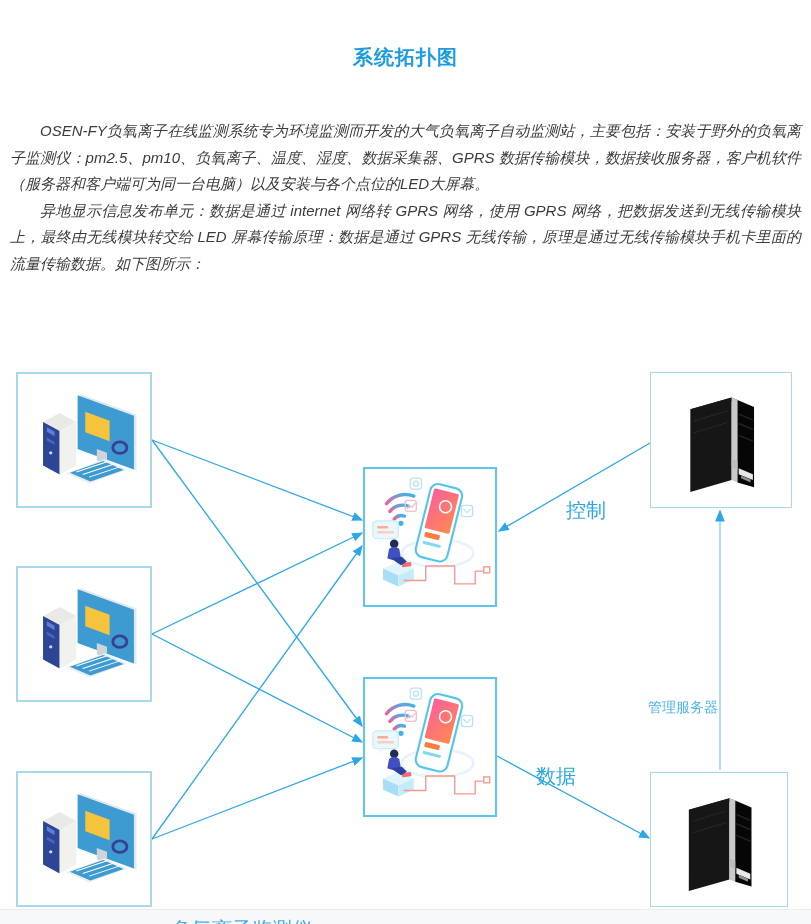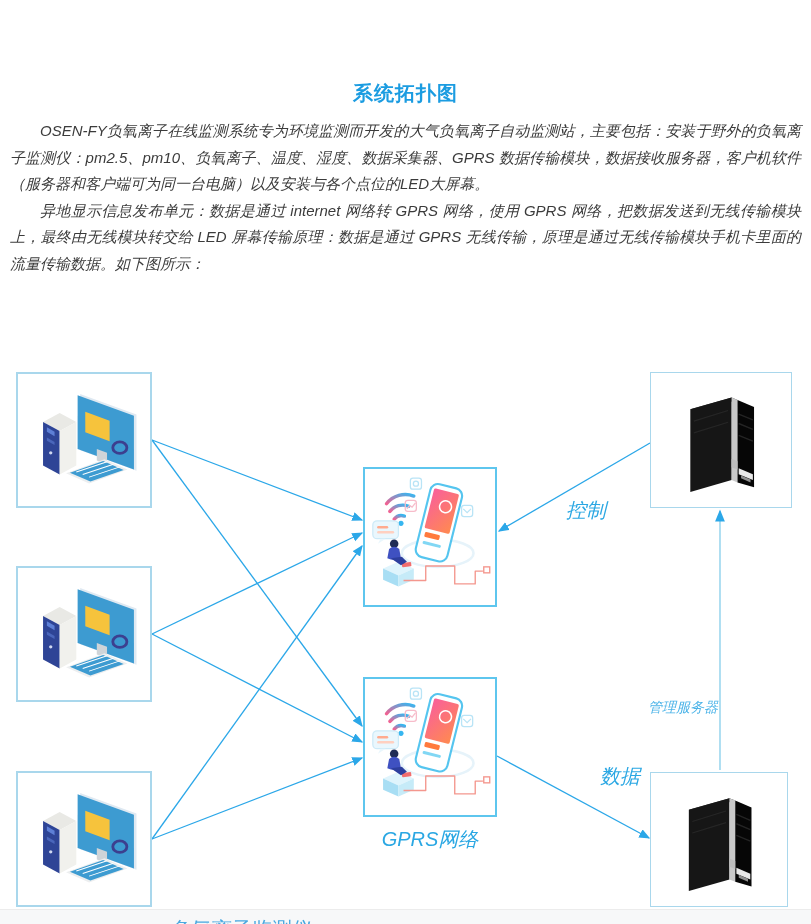--- a/index.html
+++ b/index.html
@@ -9,44 +9,44 @@
     --pale-border:#a9d7ec;
     --cyan-border:#5ec6ee;
     --text:#3b3b3b;
   }
   *{margin:0;padding:0;box-sizing:border-box;}
   html,body{width:811px;height:924px;overflow:hidden;background:#ffffff;
     font-family:"Liberation Sans","DejaVu Sans",sans-serif;}
   .page{position:relative;width:811px;height:924px;background:#fff;}
 
   .doc-title{position:absolute;top:44px;left:0;width:100%;text-align:center;
-    font-size:20px;font-weight:bold;color:var(--accent);letter-spacing:1px;margin-top:36px;}
+    font-size:20px;font-weight:bold;color:var(--accent);letter-spacing:1px;}
 
   .article{position:absolute;top:118px;left:10px;width:791px;
     font-size:15px;line-height:26.5px;color:var(--text);text-align:justify;}
   .article p{text-indent:2em;font-style:italic;}
 
   .diagram{position:absolute;top:368px;left:0;width:811px;height:542px;}
   .wires{position:absolute;top:0;left:0;width:811px;height:542px;}
 
   .node{position:absolute;background:#fff;display:flex;align-items:center;justify-content:center;}
   .node svg{display:block;}
   .pc-box{left:16px;width:136px;height:136px;border:2px solid var(--pale-border);}
   .pc-1{top:4px;} .pc-2{top:198px;} .pc-3{top:403px;}
   .net-box{left:363px;width:134px;height:140px;border:2px solid var(--cyan-border);}
   .net-sms{top:99px;} .net-gprs{top:309px;}
   .srv-box{border:1px solid var(--pale-border);}
   .srv-top{left:650px;top:4px;width:142px;height:136px;}
   .srv-bottom{left:650px;top:404px;width:138px;height:135px;}
 
-  .dlabel{position:absolute;color:var(--label-blue);font-style:italic;}
+  .dlabel{position:absolute;color:var(--label-blue);}
   .lbl-sms{left:363px;top:248px;width:134px;text-align:center;font-size:20px;}
   .lbl-gprs{left:363px;top:458px;width:134px;text-align:center;font-size:20px;}
   .lbl-control{left:566px;top:129px;font-size:20px;}
-  .lbl-data{left:600px;top:395px;font-size:20px;}
+  .lbl-data{left:536px;top:395px;font-size:20px;}
   .lbl-mgmt{left:622px;top:331px;width:96px;text-align:right;font-size:14px;color:#4db4e8;}
 
   .page-gap{position:absolute;top:909px;left:0;width:811px;height:15px;
     background:#f7f8f9;border-top:1px solid #ececec;overflow:hidden;}
   .partial-caption{position:absolute;left:172px;top:9px;font-size:20px;line-height:20px;
     color:#4aa8e0;white-space:nowrap;}
 </style>
 </head>
 <body>
 
@@ -185,21 +185,20 @@
       <svg width="118" height="118">
           <use href="#sym-server"></use>
         </svg>
     </div>
     <div class="node srv-box srv-bottom">
       <svg width="116" height="116">
           <use href="#sym-server"></use>
         </svg>
     </div>
 
-    <div class="dlabel lbl-gprs">GPRS网络</div>
     <div class="dlabel lbl-control">控制</div>
     <div class="dlabel lbl-data">数据</div>
     <div class="dlabel lbl-mgmt">管理服务器</div>
   </div>
 
   <div class="page-gap">
     <div class="partial-caption">负氧离子监测仪</div>
   </div>
 
 </div>

